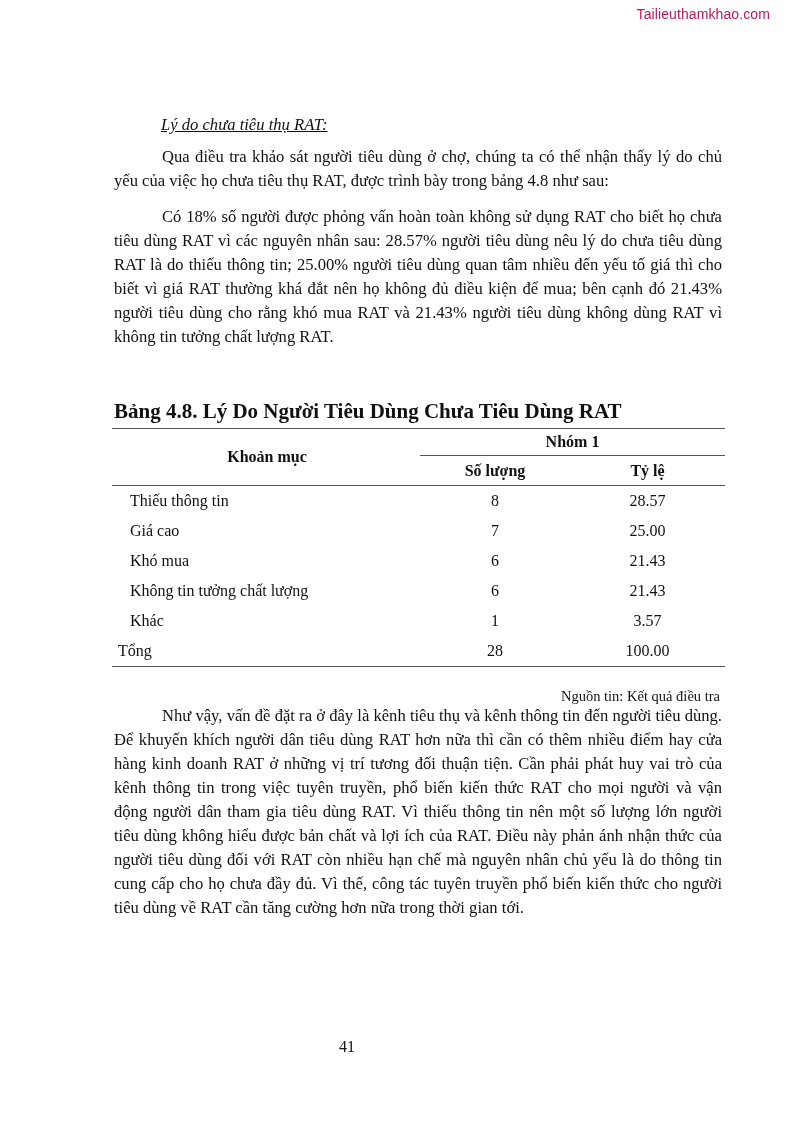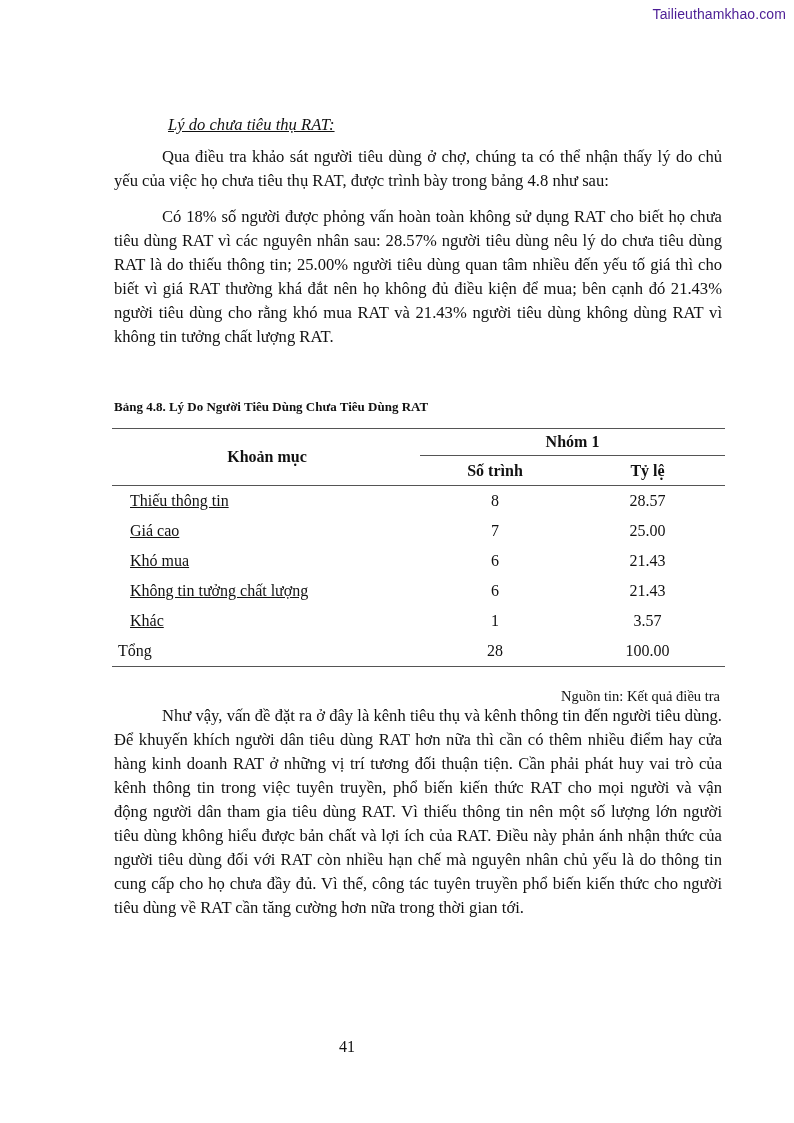--- a/index.html
+++ b/index.html
@@ -1,35 +1,35 @@
 <!DOCTYPE html>
 <html><head>
 <meta charset="utf-8">
 <style>
   html, body { margin:0; padding:0; background:#fff; }
   body { width:794px; height:1123px; position:relative; overflow:hidden;
          font-family:"Liberation Serif", serif; color:#111; }
-  .watermark { position:absolute; top:6px; right:8px; font-family:"Liberation Sans", sans-serif;
-               font-size:14px; color:#4c1d95; letter-spacing:0.1px; }
+  .watermark { position:absolute; top:6px; right:24px; font-family:"Liberation Sans", sans-serif;
+               font-size:14px; color:#be185d; letter-spacing:0.1px; }
   .p { position:absolute; left:114px; width:608px; font-size:16.6px; line-height:24px;
        text-align:justify; }
   .indent { text-indent:48px; }
-  .heading { position:absolute; left:168px; top:115px; font-size:16.6px; font-style:italic;
+  .heading { position:absolute; left:161px; top:115px; font-size:16.6px; font-style:italic;
              text-decoration:underline; }
-  .caption { position:absolute; left:114px; top:399px; font-size:13px; font-weight:bold; }
+  .caption { position:absolute; left:114px; top:399px; font-size:21px; font-weight:bold; }
   table { position:absolute; left:112px; top:428px; width:613px; border-collapse:collapse;
           font-size:16px; }
   table td, table th { padding:0; }
   .hdr-top { border-top:1.5px solid #555; }
   th { font-weight:bold; height:26px;margin-top:23px; }
   .th-item { text-align:center; vertical-align:middle; padding-left:2px; }
   .th-group { border-bottom:1.5px solid #555; text-align:center; }
   .th-sub { height:29px; border-bottom:1.5px solid #555; text-align:center; }
   td { height:30px; }
-  .c-item { padding-left:18px;text-decoration:underline; }
+  .c-item { padding-left:18px; }
   .c-total { padding-left:6px; }
   .c-num { text-align:center; }
   .last td { border-bottom:1.5px solid #555; }
   .source { position:absolute; right:74px; top:688px; font-size:14.5px; }
   .page-num { position:absolute; top:1038px; left:0; width:694px; text-align:center; font-size:16px; }
 </style>
 </head>
 <body>
 
 <div class="watermark">Tailieuthamkhao.com</div>
@@ -41,21 +41,21 @@
 
 <div class="caption">Bảng 4.8.  Lý Do Người Tiêu Dùng Chưa Tiêu Dùng RAT</div>
 
 <table>
   <tbody>
       <tr class="hdr-top">
     <th class="th-item" rowspan="2" style="border-bottom:1.5px solid #555;">Khoản mục</th>
     <th class="th-group" colspan="2">Nhóm 1</th>
   </tr>
   <tr>
-    <th class="th-sub" style="width:150px;">Số trình</th>
+    <th class="th-sub" style="width:150px;">Số lượng</th>
     <th class="th-sub" style="width:155px;">Tỷ lệ</th>
   </tr>
   <tr>
     <td class="c-item">Thiếu thông tin</td>
     <td class="c-num">8</td>
     <td class="c-num">28.57</td>
   </tr>
   <tr>
     <td class="c-item">Giá cao</td>
     <td class="c-num">7</td>

